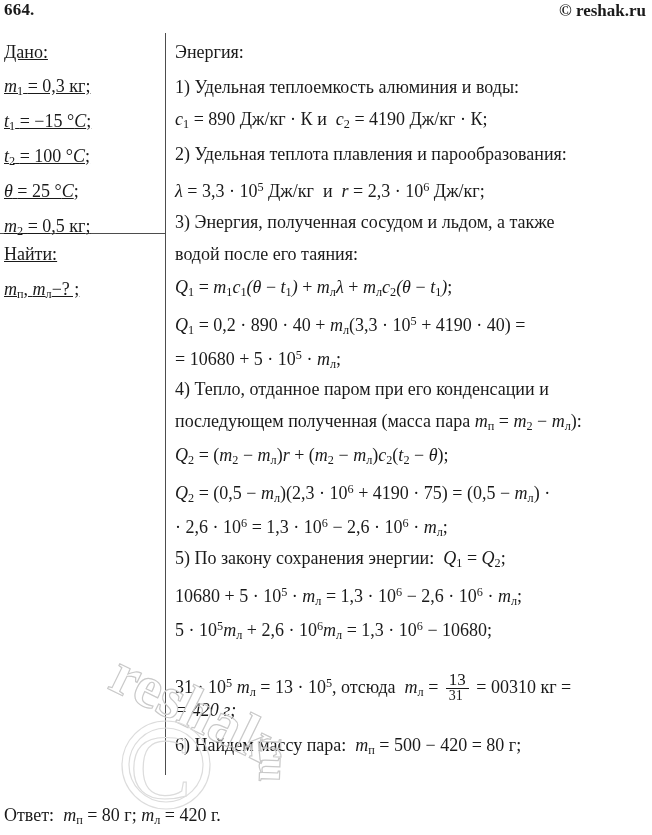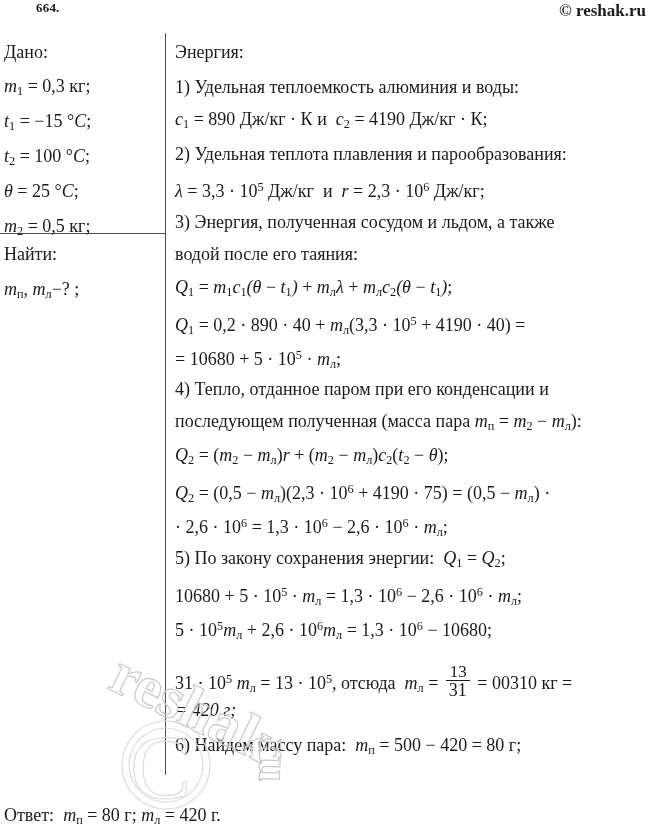--- a/index.html
+++ b/index.html
@@ -14,24 +14,23 @@
     overflow: hidden;
     font-family: "Liberation Serif", "DejaVu Serif", serif;
     color: #1a1a1a;
   }
 
   
   #problem-number {
     position: absolute;
     left: 4px;
     top: 0px;
-    font-size: 13px;
+    font-size: 17px;
     font-weight: bold;
     letter-spacing: 0.2px;
-    margin-left: 32px;
   }
   #site-credit {
     position: absolute;
     right: 6px;
     top: 1px;
     font-size: 17px;
     white-space: nowrap;
     font-weight: bold;
   }
 
@@ -73,36 +72,36 @@
     vertical-align: -0.28em;
     font-style: normal;
   }
   sup {
     font-size: 0.68em;
     vertical-align: 0.52em;
     font-style: normal;
   }
 
   
-  .left-col { left: 4px; }
+  .left-col { left: 4px; text-decoration: underline; }
 
   
   .right-col { left: 175px; }
 
   
   .frac {
     display: inline-block;
     vertical-align: -0.42em;
-    text-align: right;
+    text-align: left;
     font-style: normal;
     line-height: 1.02;
-    margin: 8px 3px;
+    margin: 16px 3px;
   }
   .frac .num { display: block; font-size: 17px; padding: 0 3px; }
-  .frac .den { display: block; font-size: 18px; padding: 0 3px; border-top: 1.3px solid #1a1a1a; }
+  .frac .den { display: block; font-size: 14px; padding: 0 3px; border-top: 1.3px solid #1a1a1a; }
 
   
   #watermark {
     position: absolute;
     left: 96px;
     top: 640px;
     width: 300px;
     height: 190px;
     pointer-events: none;
   }

